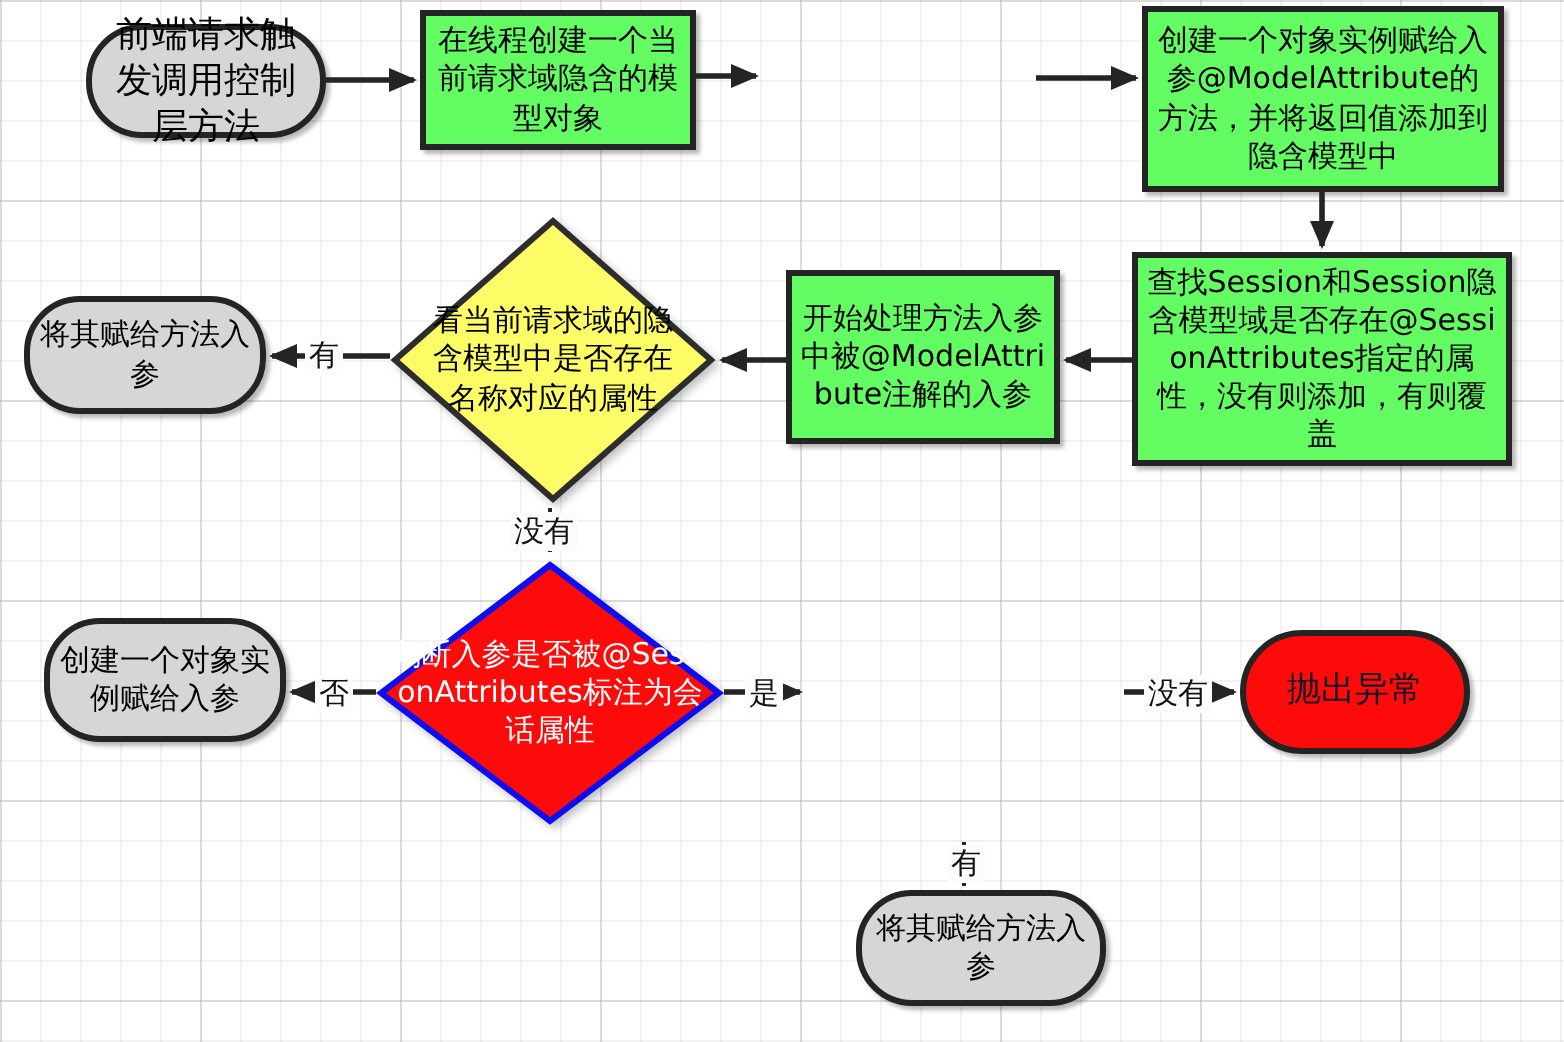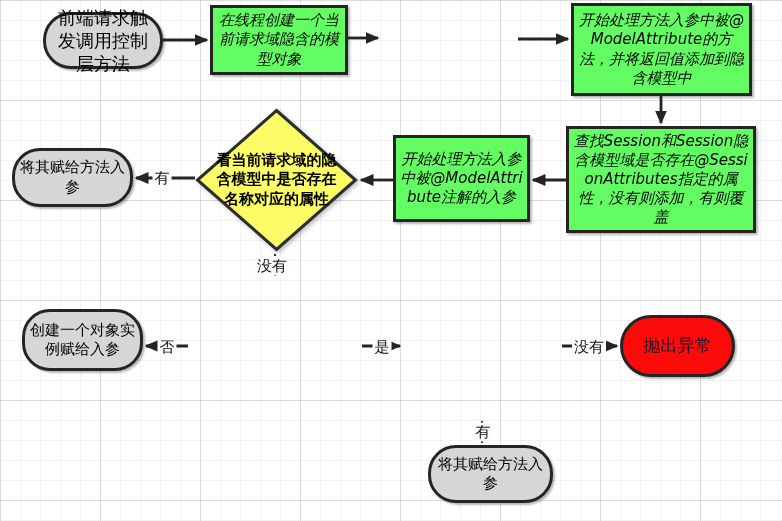--- a/index.html
+++ b/index.html
@@ -22,34 +22,34 @@
     display:flex;align-items:center;justify-content:center;
     text-align:center;
     box-sizing:border-box;
     border:3px solid #242424;
     box-shadow:2px 2px 2px rgba(0,0,0,0.28);
     padding:1px 4px;
     font-size:15px;line-height:1.28;
     word-break:break-all;
     z-index:2;
   }
-  .green{background:#63fc63;font-style:italic;}
+  .green{background:#63fc63;}
   .pill{background:#d6d6d6;border-radius:28px;}
   .red-pill{background:#fd0a0a;color:#0f172a;border-radius:31px;font-size:17px;}
   .fs14{font-size:18px;}
   .diamond{
     position:absolute;
     display:flex;align-items:center;justify-content:center;
     text-align:center;
     font-size:15px;line-height:1.28;
     word-break:break-all;
     z-index:2;
   }
   .diamond svg.shape{position:absolute;left:0;top:0;filter:drop-shadow(2px 2px 2px rgba(0,0,0,0.25));}
-  .diamond .node-label{position:relative;z-index:1;font-weight:bold;}
+  .diamond .node-label{position:relative;z-index:1;}
   .white-text{color:#ffffff;}
   #edges{position:absolute;left:0;top:0;z-index:3;pointer-events:none;}
   .edge-label{
     position:absolute;
     transform:translate(-50%,-50%);
     font-size:15px;
     background:#fcfcfc;
     padding:0 2px;
     z-index:4;
     color:#111;
@@ -80,38 +80,44 @@
   <div class="node pill" style="left:428px;top:445px;width:125px;height:58px;">
     <span class="node-label">将其赋给方法入参</span>
   </div>
 
   <div class="node green" style="left:210px;top:5px;width:138px;height:70px;">
     <span class="node-label">在线程创建一个当前请求域隐含的模型对象</span>
   </div>
 
 
   <div class="node green" style="left:571px;top:3px;width:181px;height:93px;">
-    <span class="node-label">开始处理方法入参中被@ModelAttribute的方法，并将返回值添加到隐含模型中</span>
+    <span class="node-label">创建一个对象实例赋给入参@ModelAttribute的方法，并将返回值添加到隐含模型中</span>
   </div>
 
   <div class="node green" style="left:566px;top:126px;width:190px;height:107px;">
     <span class="node-label">查找Session和Session隐含模型域是否存在@SessionAttributes指定的属性，没有则添加，有则覆盖</span>
   </div>
 
   <div class="node green" style="left:393px;top:135px;width:137px;height:87px;">
     <span class="node-label">开始处理方法入参中被@ModelAttribute注解的入参</span>
   </div>
 
   <div class="diamond" style="left:195px;top:108px;width:163px;height:144px;">
     <svg class="shape" width="163" height="144" viewBox="0 0 163 144">
       <polygon points="81.5,2.5 160.5,72 81.5,141.5 2.5,72" fill="#fcfc66" stroke="#2d2d2d" stroke-width="3"></polygon>
     </svg>
     <span class="node-label" style="width:132px;">看当前请求域的隐含模型中是否存在名称对应的属性</span>
   </div>
 
+  <div class="diamond white-text" style="left:188px;top:280px;width:174px;height:133px;">
+    <svg class="shape" width="174" height="133" viewBox="0 0 174 133">
+      <polygon points="87,2.5 171.5,66.5 87,130.5 2.5,66.5" fill="#fd0a0a" stroke="#0d0df0" stroke-width="3"></polygon>
+    </svg>
+    <span class="node-label" style="width:164px;">判断入参是否被@SessionAttributes标注为会话属性</span>
+  </div>
 
 
   <svg id="edges" width="782" height="521" viewBox="0 0 782 521">
     <defs>
       <marker id="ah" markerUnits="userSpaceOnUse" markerWidth="14" markerHeight="12" refX="12.5" refY="6" orient="auto">
         <path d="M0,0 L14,6 L0,12 Z" fill="#242424"></path>
       </marker>
     </defs>
     <line x1="163" y1="40" x2="207" y2="40" stroke="#242424" stroke-width="2.8" marker-end="url(#ah)"></line>
     <line x1="348" y1="38" x2="378" y2="38" stroke="#242424" stroke-width="2.8" marker-end="url(#ah)"></line>

